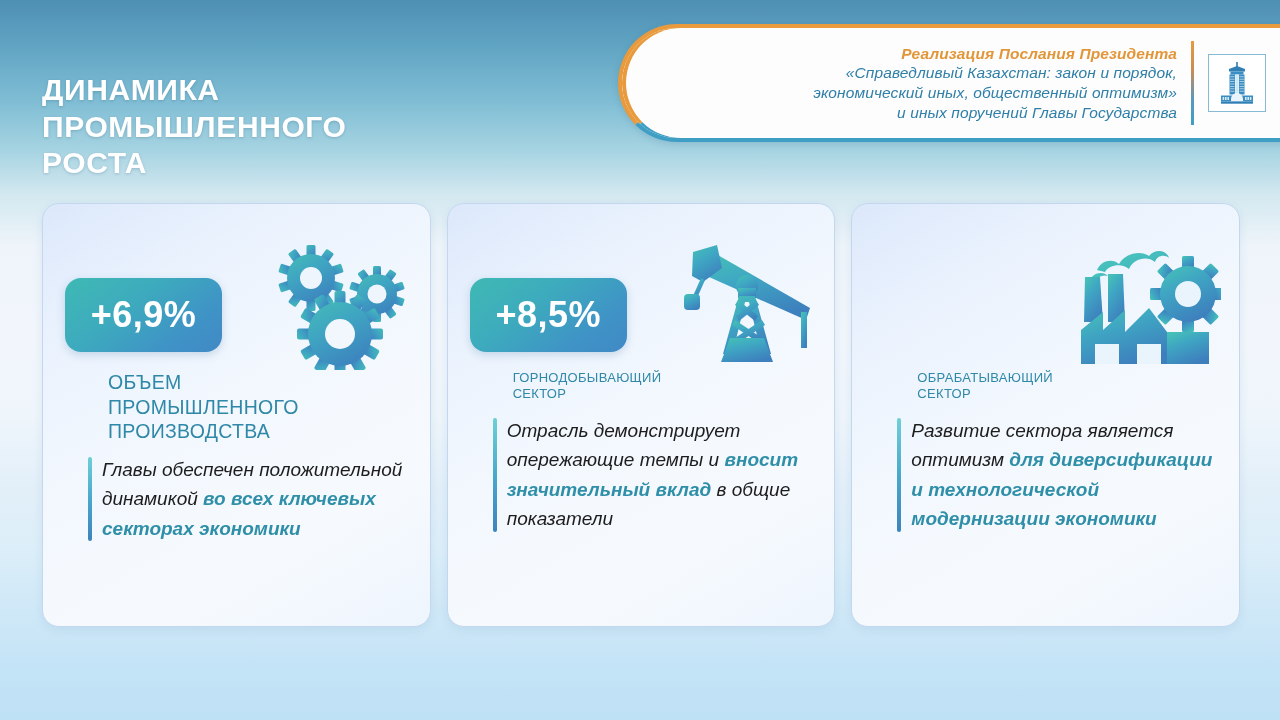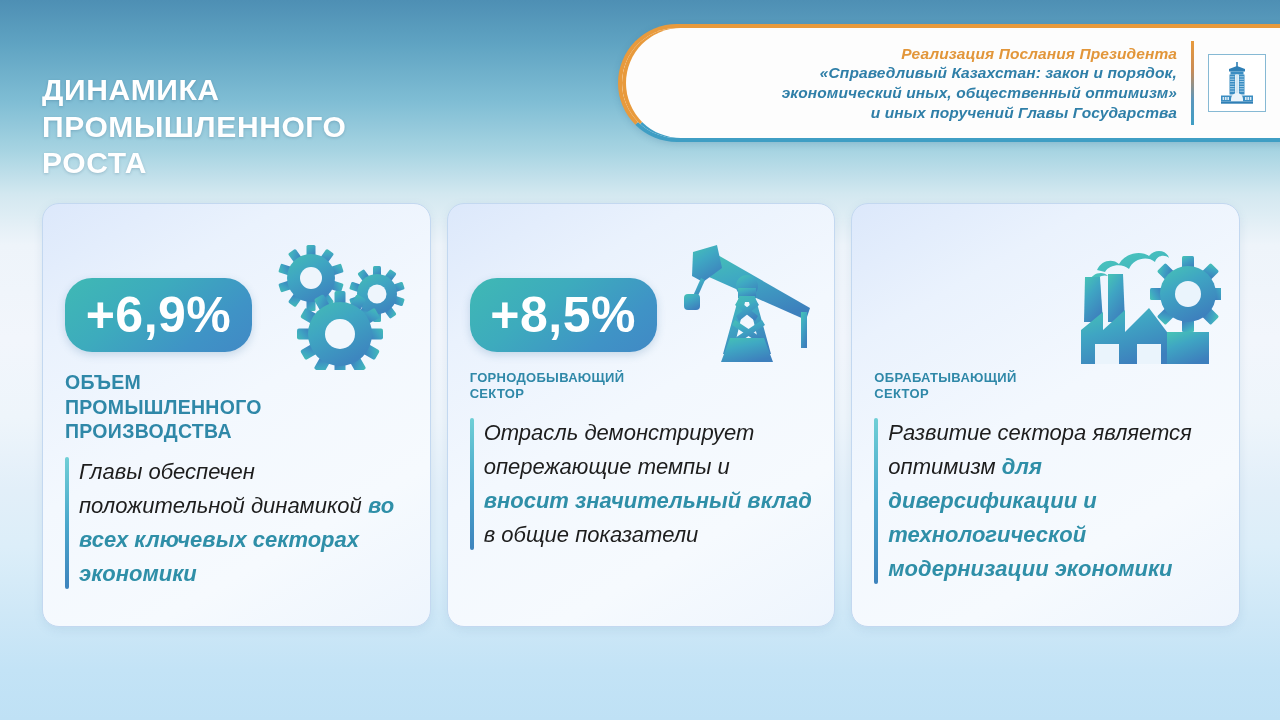--- a/index.html
+++ b/index.html
@@ -76,21 +76,21 @@
   .banner-line1 {
     color:#e2963a;
     font-size:15.5px;
     font-weight:bold;
     letter-spacing:0.1px;
     white-space:nowrap;
   }
   .banner-line {
     color:#2f7fa8;
     font-size:15.5px;
-    font-weight:bold;
+    font-weight:normal;
     letter-spacing:0.1px;
     white-space:nowrap;
   }
   .banner-divider {
     width:3px;
     height:84px;
     background:linear-gradient(to bottom,#e89a3c 0%,#c98c56 35%,#5a97bd 70%,#3f9ec4 100%);
     margin:0 14px 0 0;
     flex:0 0 auto;
   }
@@ -122,57 +122,59 @@
     overflow:hidden;
   }
 
   .card-top {
     position:relative;
     height:120px;
   }
   .badge {
     position:absolute;
     left:0; top:50px;
-    width:187px; height:74px;
-    border-radius:27px;
+    width:157px; height:74px;
+    border-radius:16px;
     background:linear-gradient(142deg,#3fb9b4 0%,#3dabbd 38%,#3f93c6 75%,#4189c5 100%);
     box-shadow:0 3px 8px rgba(50,110,155,0.22);
     display:flex;
     align-items:center;
     justify-content:center;
     color:#ffffff;
-    font-size:50px;
+    font-size:36px;
     font-weight:bold;
     letter-spacing:0.5px;
   }
   .card-icon {
     position:absolute;
     right:-4px; top:14px;
     width:146px; height:128px;
   }
 
   .card-heading {
     margin-top:22px;
     color:#2f88a8;
     font-size:19.5px;
-    font-weight:bold;
+    font-weight:normal;
     line-height:1.26;
     letter-spacing:0.3px;
     text-transform:uppercase;
     white-space:pre-line;
+    margin-left:43px;
   }
 
   .card-note {
     margin-top:13px;
     padding-left:14px;
     position:relative;
     font-style:italic;
-    font-size:22px;
+    font-size:19px;
     line-height:1.55;
     color:#1d1d1d;
+    margin-left:23px;
   }
   .card-note::before{
     content:"";
     position:absolute;
     left:0; top:2px; bottom:2px;
     width:4px;
     border-radius:2px;
     background:linear-gradient(to bottom,#6fcfd6 0%,#4aa8cc 50%,#3d83bd 100%);
   }
   .hl { color:#2f8fa8; font-weight:bold; }

